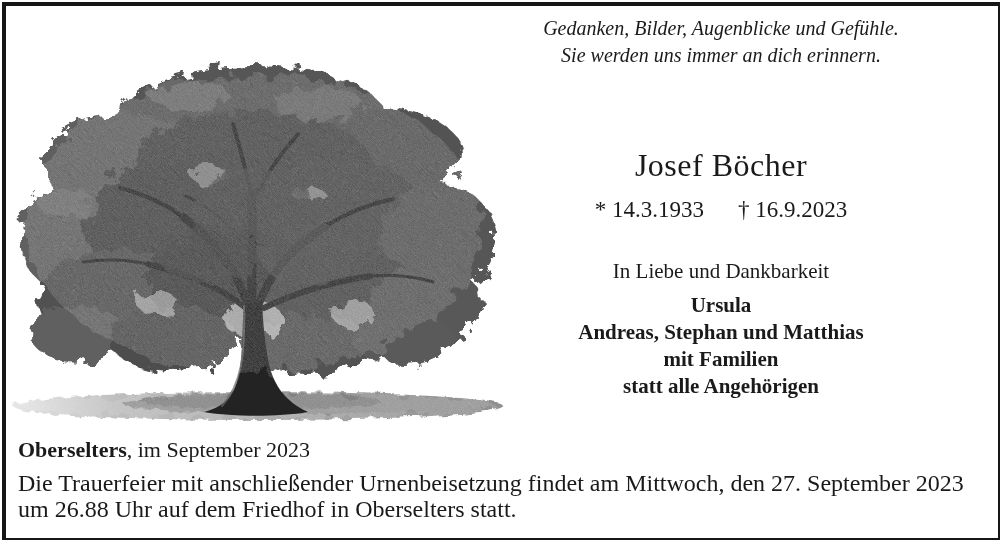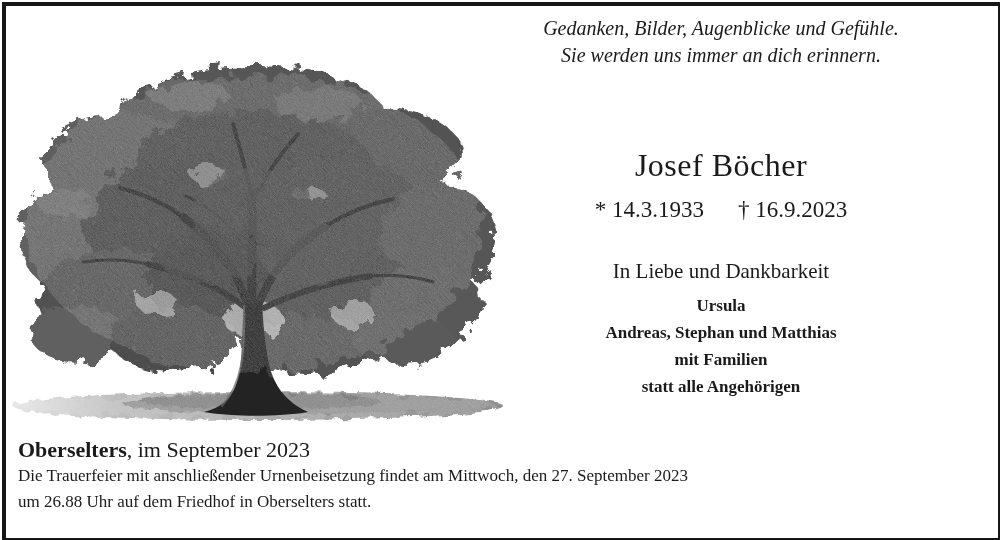--- a/index.html
+++ b/index.html
@@ -12,25 +12,25 @@
   .quote{position:absolute;left:0;top:15px;width:100%;
          font-style:italic;font-size:20px;line-height:27px;}
   .name{position:absolute;left:0;top:142px;width:100%;
         font-weight:normal;font-size:32px;line-height:46px;letter-spacing:.5px;}
   .dates{position:absolute;left:0;top:196px;width:100%;
          font-size:23px;line-height:27px;text-align:center;}
   .dates .birth{margin-right:34px;}
   .intro{position:absolute;left:0;top:258px;width:100%;
          font-size:21px;line-height:26px;}
   .mourners{position:absolute;left:0;top:292px;width:100%;
-            font-weight:bold;font-size:17px;line-height:27px;}
+            font-weight:bold;font-size:21px;line-height:27px;}
   .footer{position:absolute;left:18px;top:437px;width:975px;}
   .city-line{font-size:22px;line-height:26px;white-space:nowrap;}
   .city-line .city{font-weight:bold;text-align:right;}
-  .announcement{font-size:17px;line-height:26px;white-space:nowrap;}
+  .announcement{margin-top:7px;font-size:24px;line-height:26px;white-space:nowrap;}
 </style>
 </head>
 <body>
 
 <div class="frame"></div>
 
 <div class="tree-wrap">
   <svg width="500" height="378" viewBox="0 0 500 378">
     <defs>
       <filter id="rough" x="-25%" y="-25%" width="150%" height="150%">

